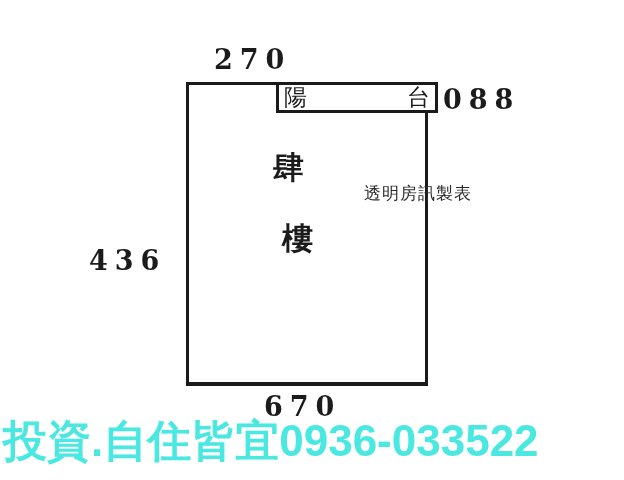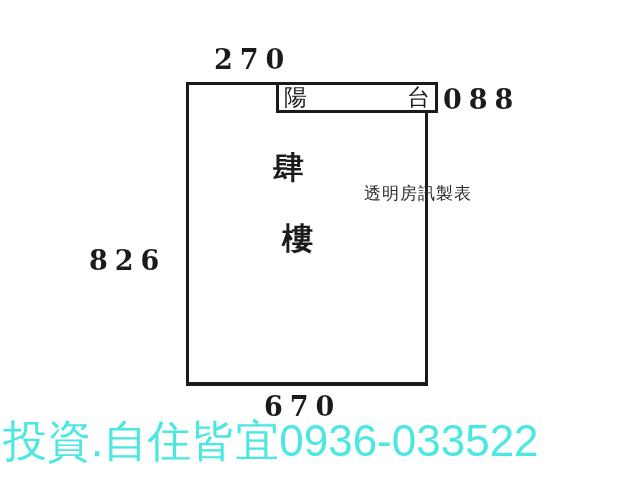--- a/index.html
+++ b/index.html
@@ -93,35 +93,35 @@
     line-height: 21px;
     white-space: nowrap;
   }
 
   .ad-line {
     position: absolute;
     left: 3px;
     top: 417px;
     width: 620px;
     font-size: 44px;
-    font-weight: normal;
+    font-weight: bold;
     color: #4ae8e1;
     letter-spacing: 0px;
     white-space: nowrap;
     line-height: 1.1;
   }
 </style>
 </head>
 <body>
 
 <div class="canvas">
 
   <div class="dim dim-top-left">270</div>
   <div class="dim dim-right">088</div>
-  <div class="dim dim-left">826</div>
+  <div class="dim dim-left">436</div>
   <div class="dim dim-bottom">670</div>
 
   <div class="plan-rect"></div>
 
   <div class="balcony">
     <span>陽</span>
     <span>台</span>
   </div>
 
   <div class="floor-char floor-char-1">肆</div>

